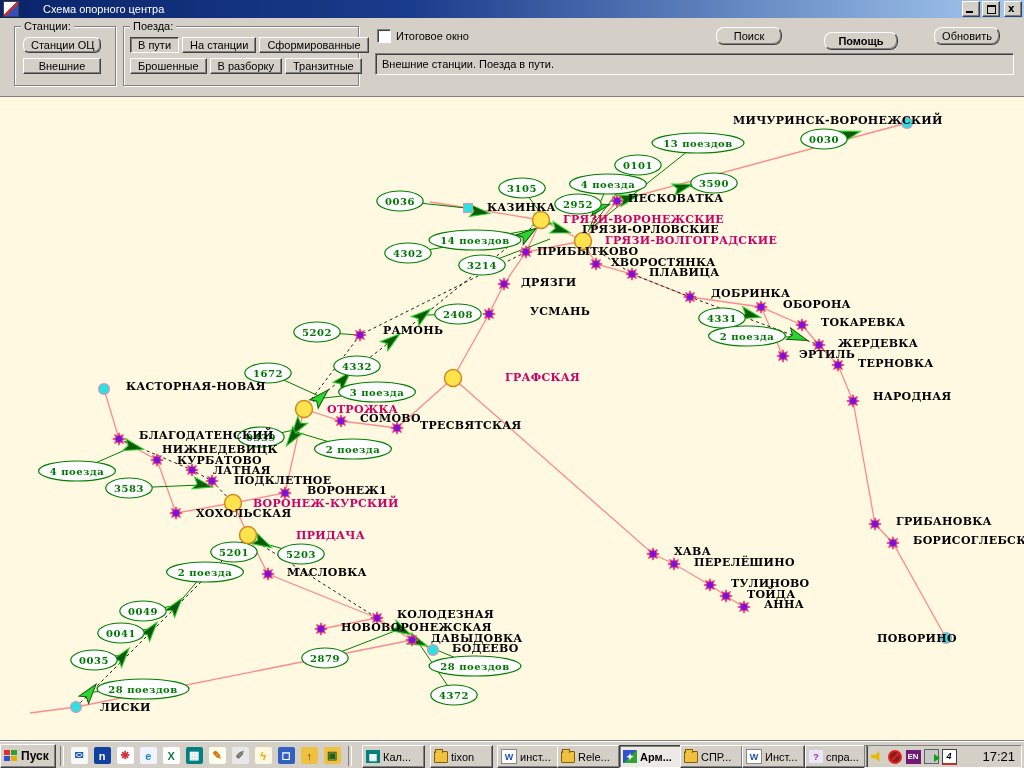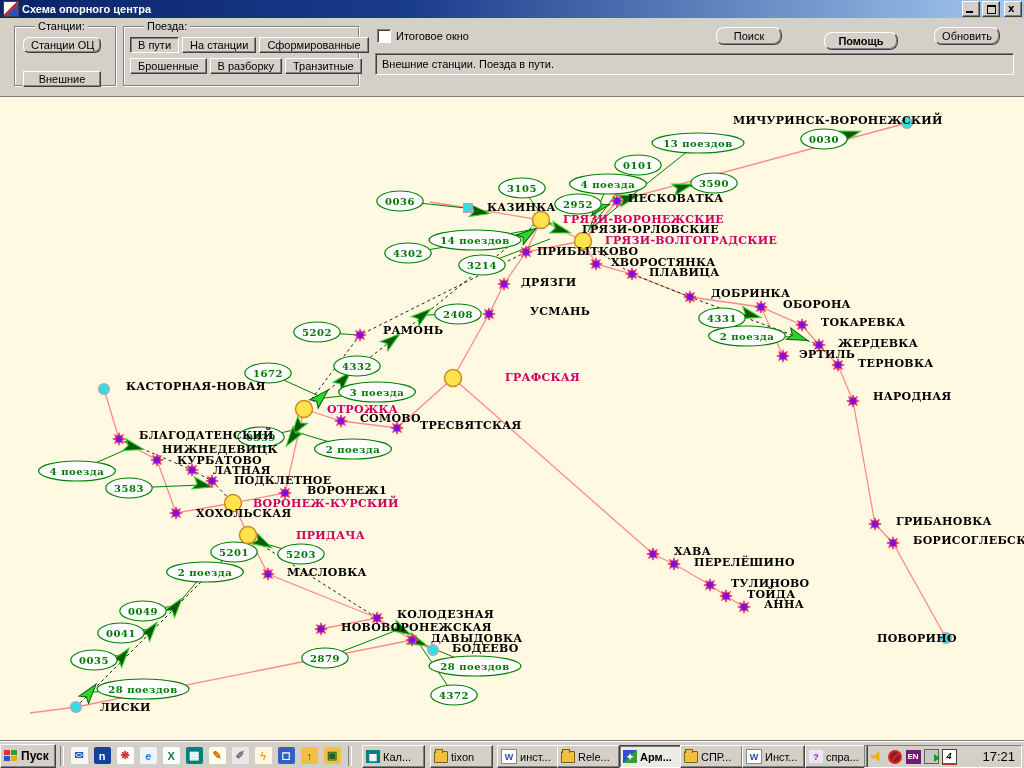--- a/index.html
+++ b/index.html
@@ -4,30 +4,30 @@
 <style>
   html,body{margin:0;padding:0;}
   body{width:1024px;height:768px;overflow:hidden;background:#D4D0C8;
        font-family:"Liberation Sans",sans-serif;font-size:11px;color:#000;position:relative;}
   
   .titlebar{position:absolute;left:0;top:0;width:1024px;height:18px;
     background:linear-gradient(90deg,#0A246A 0%,#1A3C8C 40%,#A6CAF0 100%);
     display:flex;align-items:center;}
   .title-icon{width:14px;height:14px;margin:0 3px 0 3px;background:#fff;border:1px solid #404040;
     background:linear-gradient(135deg,#fff 45%,#c03030 45%,#c03030 60%,#3050c0 60%);}
-  .title-text{color:#fff;font-weight:bold;font-size:11px;flex:1;}
+  .title-text{color:#fff;font-weight:normal;font-size:11px;flex:1;margin-left:21px;}
   .winctl{width:16px;height:14px;margin-right:2px;background:#D4D0C8;position:relative;
     border:1px solid;border-color:#fff #404040 #404040 #fff;box-shadow:inset -1px -1px 0 #808080;}
   .winctl .bar{position:absolute;left:3px;bottom:3px;width:7px;height:2px;background:#000;}
   .winctl .box{position:absolute;left:4px;top:3px;width:7px;height:6px;border:1px solid #000;border-top-width:2px;}
   .winctl .xx{position:absolute;left:3px;top:1px;font-weight:bold;font-size:10px;font-family:"DejaVu Sans",sans-serif;}
   
   .toolbar{position:absolute;left:0;top:18px;width:1024px;height:78px;background:#D4D0C8;}
   .group{position:absolute;border:1px solid #808080;box-shadow:1px 1px 0 #fff, inset 1px 1px 0 #fff;}
-  .group .legend{position:absolute;top:-7px;left:20px;background:#D4D0C8;padding:0 3px;text-align:center;}
+  .group .legend{position:absolute;top:-7px;left:6px;background:#D4D0C8;padding:0 3px;text-align:center;}
   .btn{background:#D4D0C8;border:1px solid;border-color:#fff #404040 #404040 #fff;
     box-shadow:inset -1px -1px 0 #808080;text-align:center;cursor:pointer;
     font-size:11px;padding:1px 7px;white-space:nowrap;}
   .btn.pressed{border-color:#404040 #fff #fff #404040;box-shadow:inset 1px 1px 0 #808080;background:#D4D0C8;}
   .row{display:flex;gap:3px;position:absolute;}
   .checkbox{position:absolute;width:12px;height:12px;background:#fff;border:1px solid;
     border-color:#808080 #fff #fff #808080;box-shadow:inset 1px 1px 0 #404040;}
   .cblabel{position:absolute;font-size:11px;}
   .statusfield{position:absolute;border:1px solid;border-color:#808080 #fff #fff #808080;
     box-shadow:inset 1px 1px 0 #404040;display:flex;align-items:center;padding-left:6px;background:#D4D0C8;}
@@ -81,21 +81,21 @@
     </span>
 </div>
 
 <div class="toolbar">
   <div class="group" style="left:14px;top:8px;width:100px;height:58px;">
     <span class="legend">Станции:</span>
     <div class="row" style="left:8px;top:10px;">
       <button class="btn" style="width:78px;border-radius:6px;">Станции ОЦ</button>
     </div>
     <div class="row" style="left:8px;top:31px;">
-      <button class="btn" style="width:78px;margin-top:13px;">Внешние</button>
+      <button class="btn" style="width:78px;">Внешние</button>
     </div>
   </div>
   <div class="group" style="left:123px;top:8px;width:234px;height:58px;">
     <span class="legend">Поезда:</span>
     <div class="row" style="left:6px;top:10px;">
       <button class="btn pressed">В пути</button>
       <button class="btn">На станции</button>
       <button class="btn">Сформированные</button>
     </div>
     <div class="row" style="left:6px;top:31px;">

